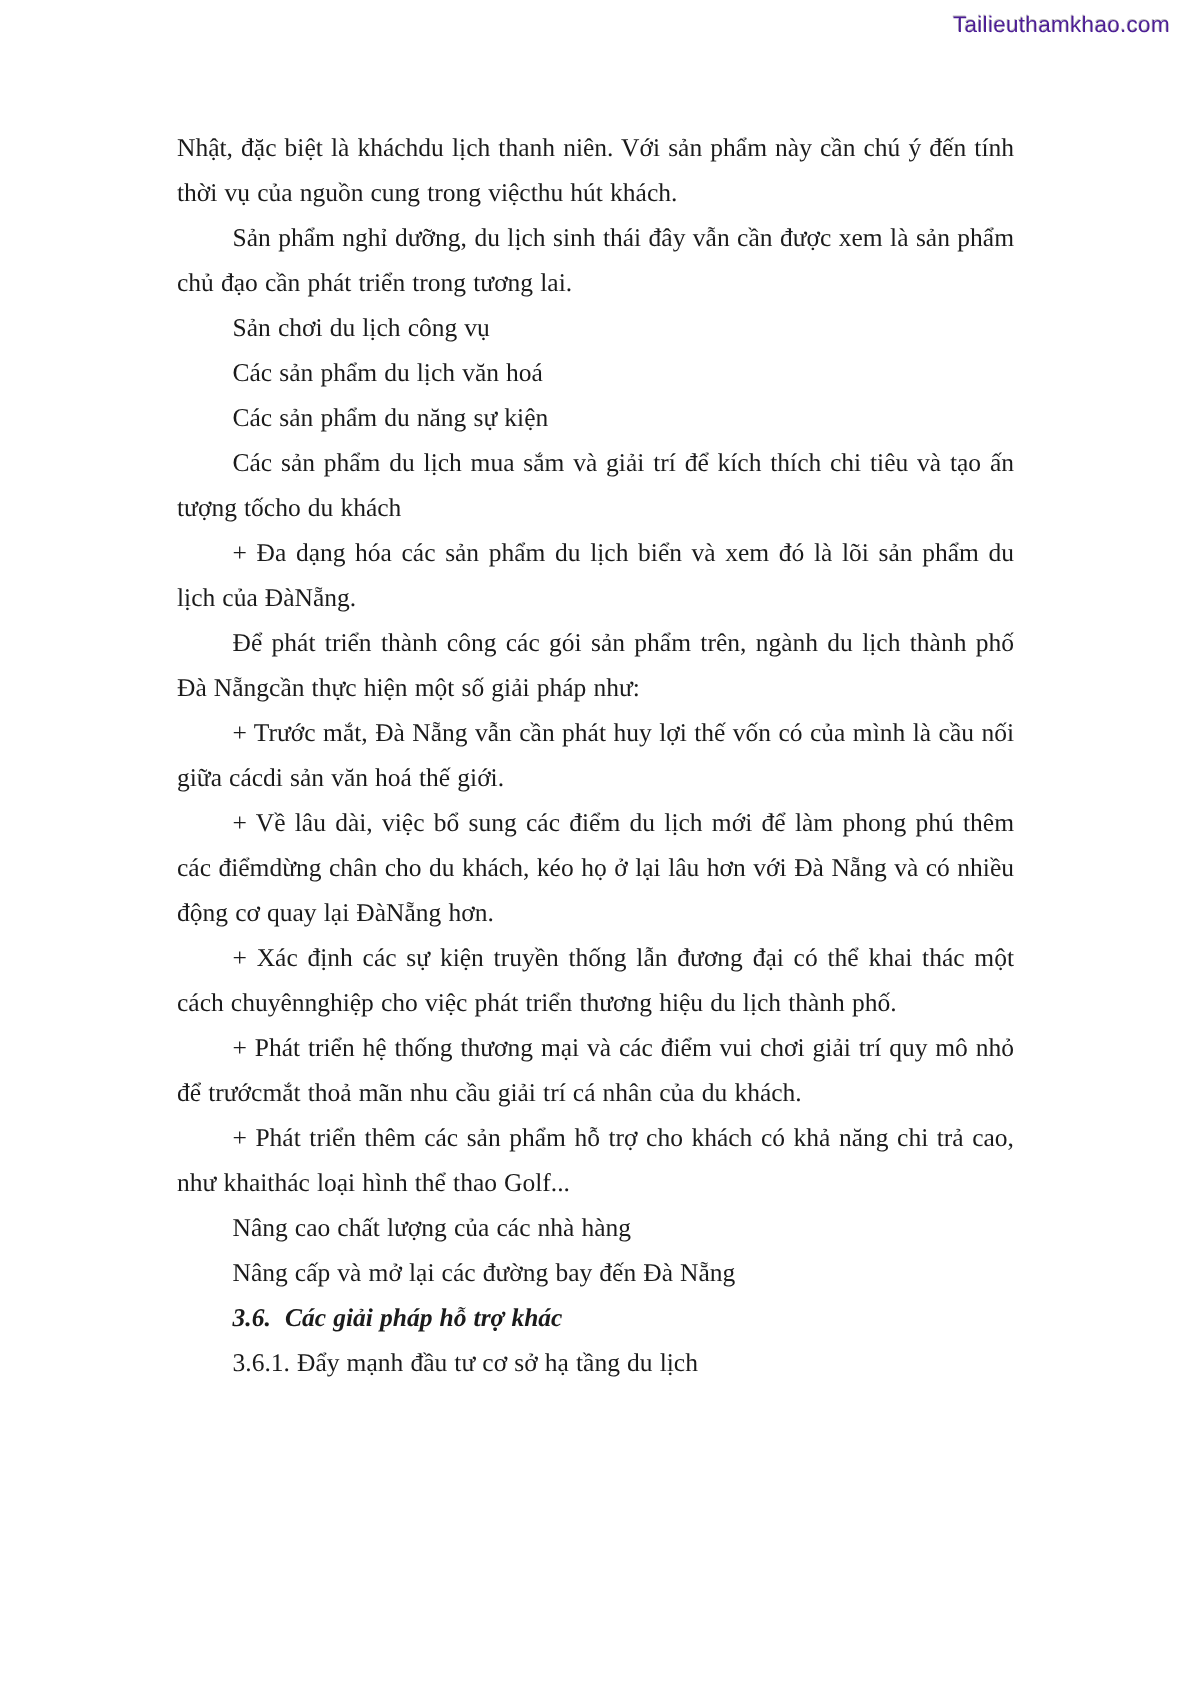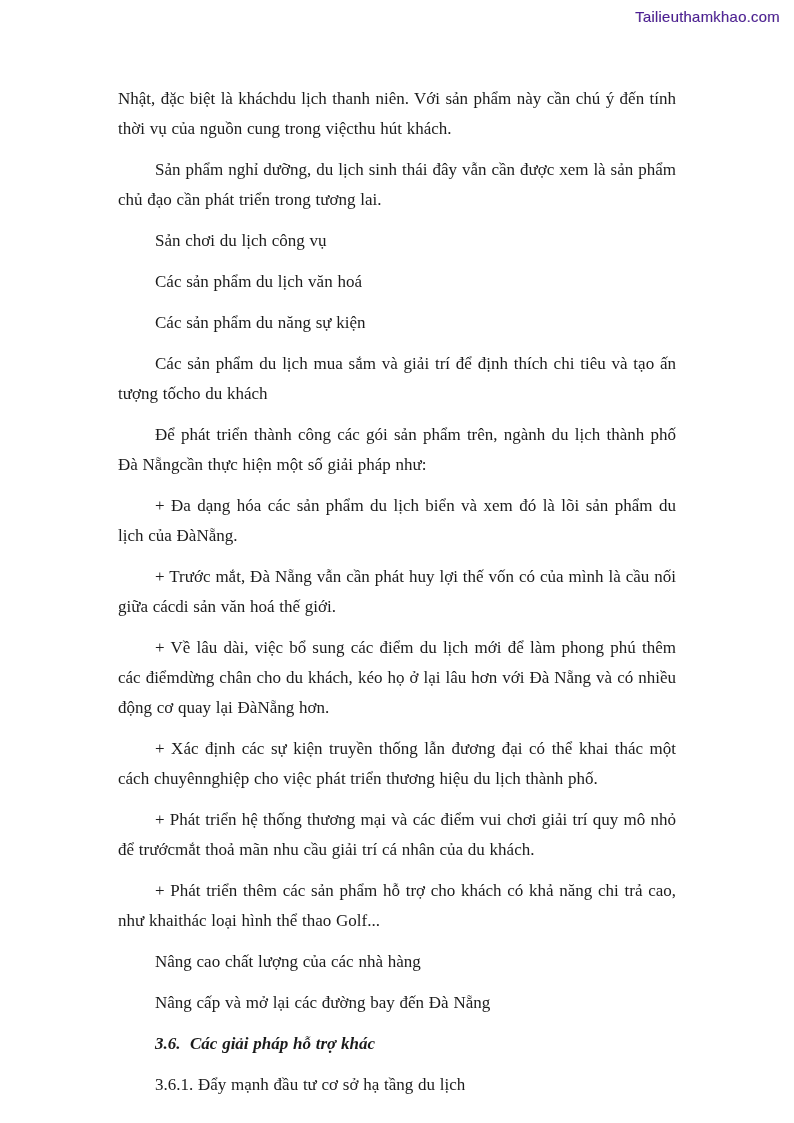--- a/index.html
+++ b/index.html
@@ -35,41 +35,40 @@
   p.para {
     margin: 0;
     padding: 0;
     font-size: 17px;
     line-height: 30px;
     text-align: justify;
     word-spacing: 0.5px;
   }
   p.para.indent {
     text-indent: 37px;
-    margin-top: 11px;
   }
   p.para.heading {
     font-weight: bold;
     font-style: italic;
   }
 </style>
 </head>
 <body>
 
 <div class="watermark">Tailieuthamkhao.com</div>
 
 <div class="content">
     <p class="para">Nhật, đặc biệt là kháchdu lịch thanh niên. Với sản phẩm này cần chú ý đến tính thời vụ của nguồn cung trong việcthu hút khách.</p>
     <p class="para indent">Sản phẩm nghỉ dưỡng, du lịch sinh thái đây vẫn cần được xem là sản phẩm chủ đạo cần phát triển trong tương lai.</p>
     <p class="para indent">Sản chơi du lịch công vụ</p>
     <p class="para indent">Các sản phẩm du lịch văn hoá</p>
     <p class="para indent">Các sản phẩm du năng sự kiện</p>
-    <p class="para indent">Các sản phẩm du lịch mua sắm và giải trí để định thích chi tiêu và tạo ấn tượng tốcho du khách</p>
+    <p class="para indent">Các sản phẩm du lịch mua sắm và giải trí để kích thích chi tiêu và tạo ấn tượng tốcho du khách</p>
+    <p class="para indent">+ Đa dạng hóa các sản phẩm du lịch biển và xem đó là lõi sản phẩm du lịch của ĐàNẵng.</p>
     <p class="para indent">Để phát triển thành công các gói sản phẩm trên, ngành du lịch thành phố Đà Nẵngcần thực hiện một số giải pháp như:</p>
-    <p class="para indent">+ Đa dạng hóa các sản phẩm du lịch biển và xem đó là lõi sản phẩm du lịch của ĐàNẵng.</p>
     <p class="para indent">+ Trước mắt, Đà Nẵng vẫn cần phát huy lợi thế vốn có của mình là cầu nối giữa cácdi sản văn hoá thế giới.</p>
     <p class="para indent">+ Về lâu dài, việc bổ sung các điểm du lịch mới để làm phong phú thêm các điểmdừng chân cho du khách, kéo họ ở lại lâu hơn với Đà Nẵng và có nhiều động cơ quay lại ĐàNẵng hơn.</p>
     <p class="para indent">+ Xác định các sự kiện truyền thống lẫn đương đại có thể khai thác một cách chuyênnghiệp cho việc phát triển thương hiệu du lịch thành phố.</p>
     <p class="para indent">+ Phát triển hệ thống thương mại và các điểm vui chơi giải trí quy mô nhỏ để trướcmắt thoả mãn nhu cầu giải trí cá nhân của du khách.</p>
     <p class="para indent">+ Phát triển thêm các sản phẩm hỗ trợ cho khách có khả năng chi trả cao, như khaithác loại hình thể thao Golf...</p>
     <p class="para indent">Nâng cao chất lượng của các nhà hàng</p>
     <p class="para indent">Nâng cấp và mở lại các đường bay đến Đà Nẵng</p>
     <p class="para indent heading">3.6.&nbsp; Các giải pháp hỗ trợ khác</p>
     <p class="para indent">3.6.1. Đẩy mạnh đầu tư cơ sở hạ tầng du lịch</p>
   </div>

